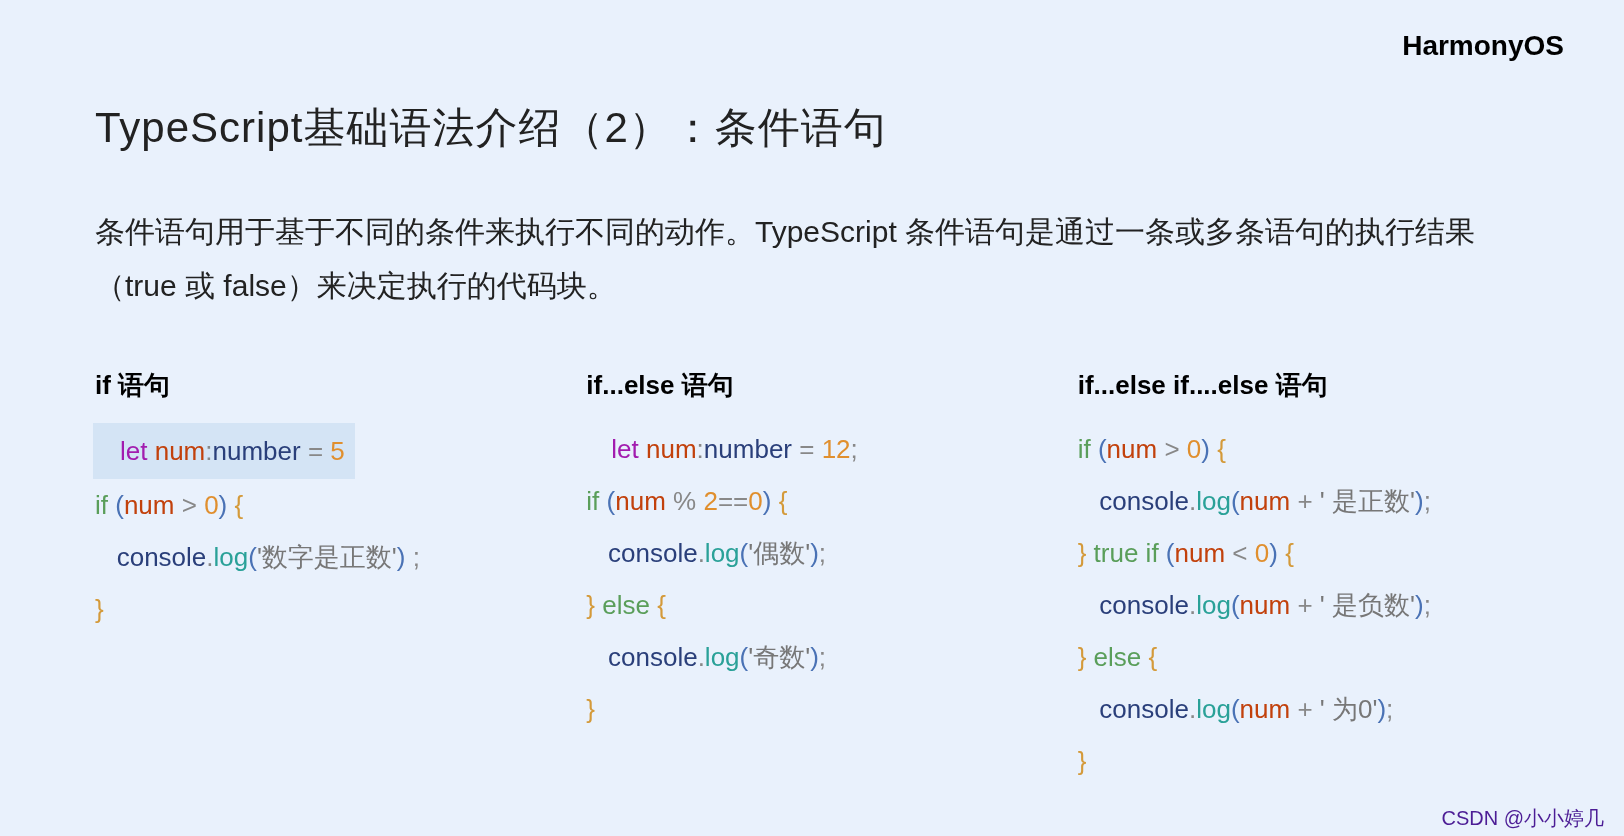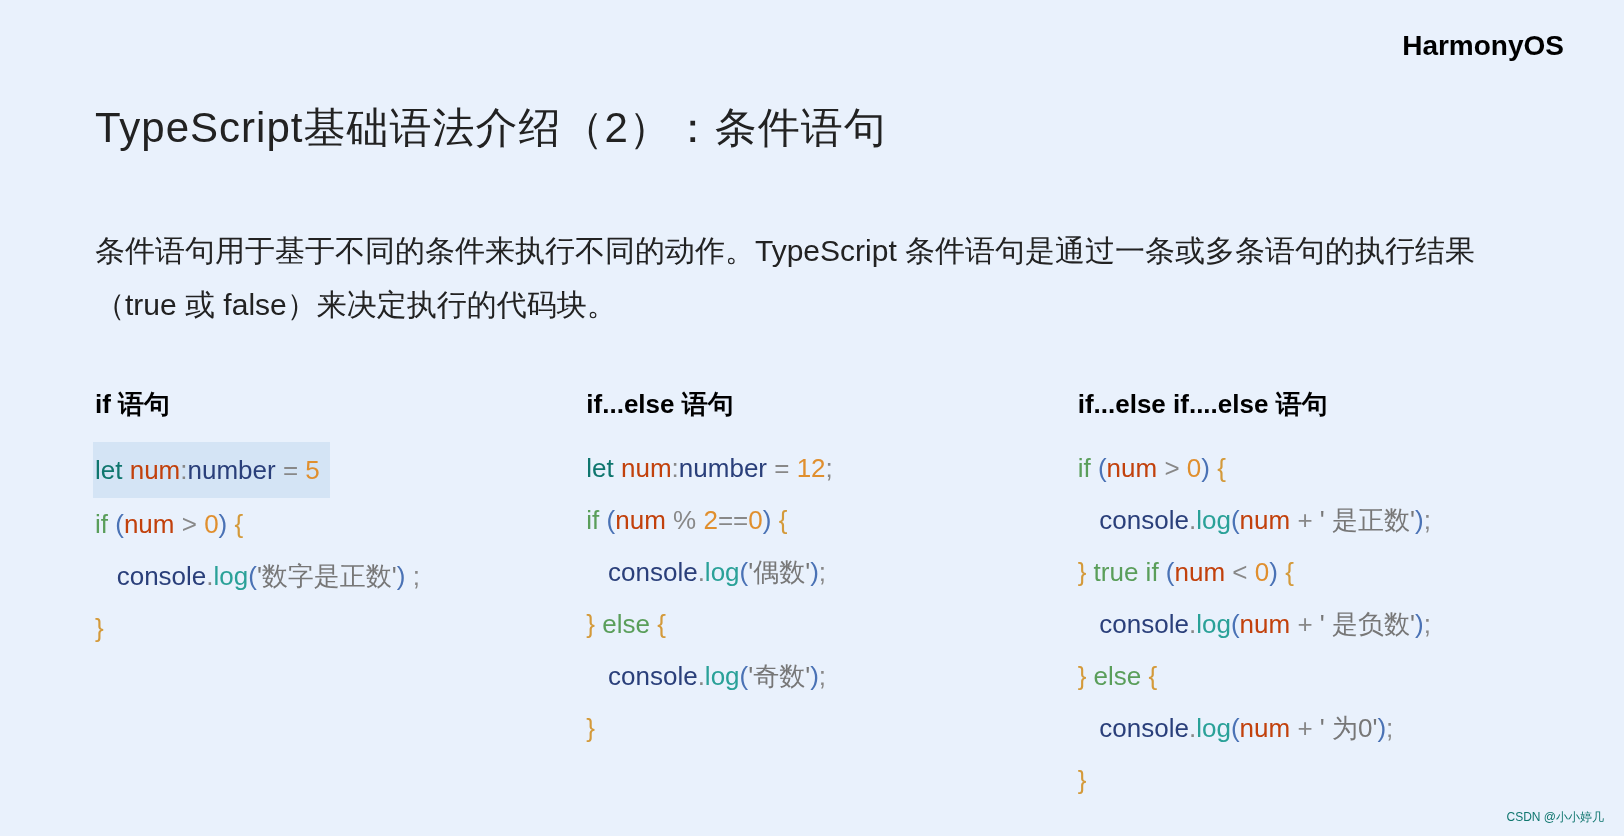--- a/index.html
+++ b/index.html
@@ -9,40 +9,40 @@
   font-family:"Helvetica Neue", Arial, "PingFang SC", "Microsoft YaHei", sans-serif;
   color:#1a1a1a;
   position:relative;
   overflow:hidden;
 }
 .brand {
   position:absolute; top:30px; right:60px;
   font-size:28px; font-weight:600; color:#000;text-align:right;
 }
 .slide { padding:100px 95px 0 95px; }
-.title { font-size:42px; font-weight:500; color:#222; margin-bottom:68px; letter-spacing:1px;}
+.title { font-size:42px; font-weight:500; color:#222; margin-bottom:49px; letter-spacing:1px;}
 .desc { font-size:30px; line-height:1.8; color:#222; margin-bottom:55px; max-width:1440px;}
 .cols { display:flex; gap:40px; }
 .col { flex:1; }
 .col-title { font-size:26px; font-weight:600; margin-bottom:20px; color:#000;}
 .code { font-size:26px; line-height:2.0; font-family:"Helvetica Neue",Arial,sans-serif;}
 .code .ln { white-space:pre; }
 .hl { background:#d4e4f5; display:inline-block; padding:2px 10px 2px 2px; margin-left:-2px;}
-.kw-let { color:#0f766e; } 
+.kw-let { color:#a21caf;margin-left:25px; } 
 .kw-ctrl { color:#5a9e5a; } 
 .ident { color:#c2410c; } 
 .type { color:#2a3f7a; }
 .op { color:#888; }
 .num { color:#e08f2e; } 
 .obj { color:#2a3f7a; }
 .method { color:#2aa198; } 
 .paren { color:#4a72b5; }
 .str { color:#777; }
 .brace { color:#d49a3a; }
-.watermark { position:absolute; right:20px; bottom:10px; font-size:12px; color:#0f766e;}
+.watermark { position:absolute; right:20px; bottom:4px; font-size:20px; color:#4c1d95;}
 </style>
 </head>
 <body>
 
 <div class="brand">
   <span>HarmonyOS</span>
 </div>
 
 <div class="slide">
   <div class="title">TypeScript基础语法介绍（2）：条件语句</div>

